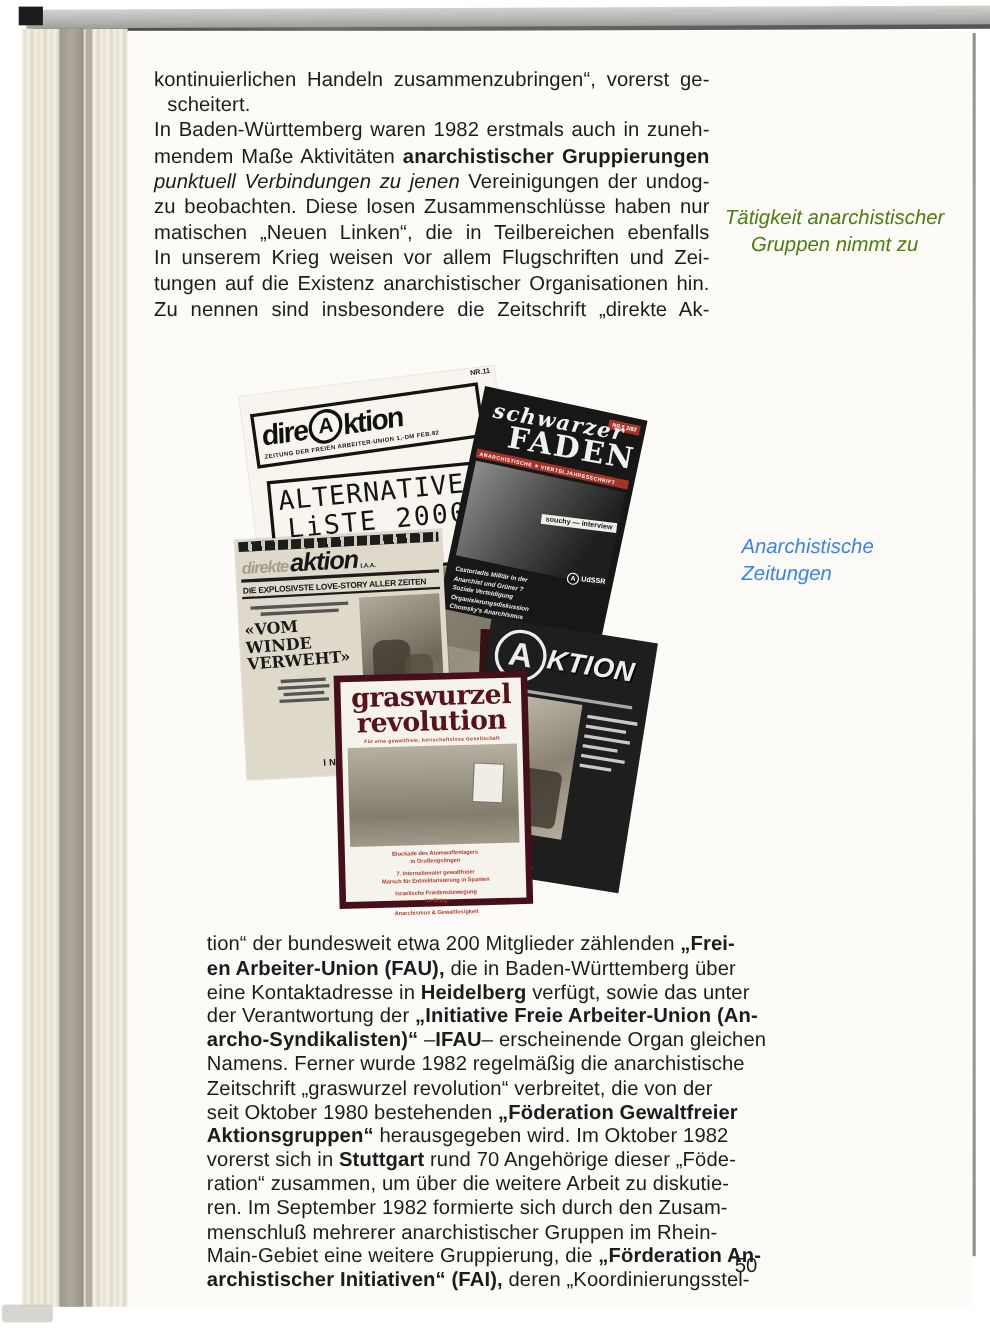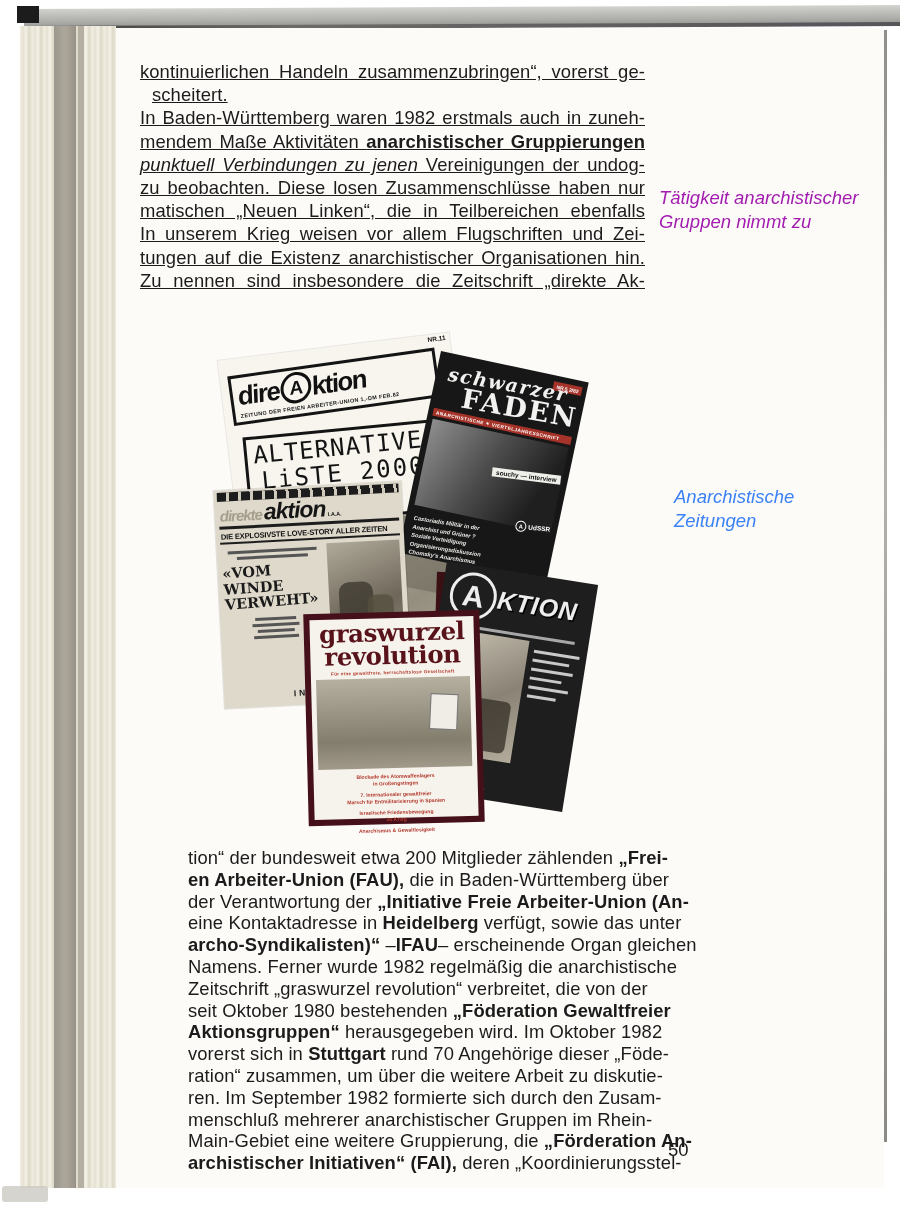--- a/index.html
+++ b/index.html
@@ -18,29 +18,29 @@
       background:linear-gradient(90deg,#8e897f,#a39d91 50%,#878278);opacity:.85;}
   .edge-gray2{position:absolute;left:58px;top:0;width:6px;height:100%;background:#b5afa2;}
   .bottom-smudge{left:2px;top:1186px;width:46px;height:16px;background:#ccc9c3;border-radius:3px;opacity:.8;}
   .right-edge{left:884px;top:30px;width:3px;height:1112px;background:linear-gradient(#8f8f8c,#b3b1ae 40%,#8a8a87);}
   .page{left:116px;top:28px;width:768px;height:1160px;background:#fcfbf8;}
 
   
   .body-text{position:absolute;width:505px;color:#1b1b1b;font-size:18.4px;letter-spacing:.1px;}
   .body-text .tline{text-align:justify;text-align-last:justify;white-space:nowrap;}
   .body-text .tline.nojust{text-align-last:left;margin-left:12px;}
-  #para-top{left:140px;top:60px;text-decoration:underline;}
+  #para-top{left:140px;top:60px;}
   #para-top .tline{height:23.2px;line-height:23.2px;}
   #para-bottom{left:140px;top:847px;}
   #para-bottom .tline{height:21.8px;line-height:21.8px;margin-left:48px;}
   .seg-b{font-weight:bold;}
   .seg-i{font-style:italic;}
 
   .margin-note{position:absolute;font-style:italic;font-size:18.5px;line-height:24px;}
-  #note-red{left:659px;top:186px;color:#a21caf;}
+  #note-red{left:659px;top:186px;color:#4d7c0f;text-align:center;}
   #note-black{left:674px;top:485px;color:#3b82f6;}
   .page-number{left:668px;top:1139px;font-size:18.5px;color:#1b1b1b;}
 
   
   .ht{background-image:radial-gradient(rgba(20,18,14,.38) .7px,transparent .9px);background-size:3px 3px;}
   .bar{background:#555;height:3px;margin:3px auto;}
   .wbar{background:#e8e8e8;height:3px;margin-bottom:6px;opacity:.85;}
 
   
   .frag1{left:380px;top:466px;width:152px;height:182px;transform:rotate(11deg);
@@ -266,22 +266,22 @@
       <div class="gap">Israelische Friedensbewegung</div>
       <div>im Krieg</div>
       <div class="gap">Anarchismus &amp; Gewaltlosigkeit</div>
     </div>
   </div>
 </div>
 
 <div class="abs body-text" id="para-bottom">
     <div class="tline"><span>tion“ der bundesweit etwa 200 Mitglieder zählenden </span><span class="seg-b">„Frei-</span></div>
     <div class="tline"><span class="seg-b">en Arbeiter-Union (FAU),</span><span> die in Baden-Württemberg über</span></div>
+    <div class="tline"><span>eine Kontaktadresse in </span><span class="seg-b">Heidelberg</span><span> verfügt, sowie das unter</span></div>
     <div class="tline"><span>der Verantwortung der </span><span class="seg-b">„Initiative Freie Arbeiter-Union (An-</span></div>
-    <div class="tline"><span>eine Kontaktadresse in </span><span class="seg-b">Heidelberg</span><span> verfügt, sowie das unter</span></div>
     <div class="tline"><span class="seg-b">archo-Syndikalisten)“</span><span> –</span><span class="seg-b">IFAU</span><span>– erscheinende Organ gleichen</span></div>
     <div class="tline"><span>Namens. Ferner wurde 1982 regelmäßig die anarchistische</span></div>
     <div class="tline"><span>Zeitschrift „graswurzel revolution“ verbreitet, die von der</span></div>
     <div class="tline"><span>seit Oktober 1980 bestehenden </span><span class="seg-b">„Föderation Gewaltfreier</span></div>
     <div class="tline"><span class="seg-b">Aktionsgruppen“</span><span> herausgegeben wird. Im Oktober 1982</span></div>
     <div class="tline"><span>vorerst sich in </span><span class="seg-b">Stuttgart</span><span> rund 70 Angehörige dieser „Föde-</span></div>
     <div class="tline"><span>ration“ zusammen, um über die weitere Arbeit zu diskutie-</span></div>
     <div class="tline"><span>ren. Im September 1982 formierte sich durch den Zusam-</span></div>
     <div class="tline"><span>menschluß mehrerer anarchistischer Gruppen im Rhein-</span></div>
     <div class="tline"><span>Main-Gebiet eine weitere Gruppierung, die </span><span class="seg-b">„Förderation An-</span></div>

